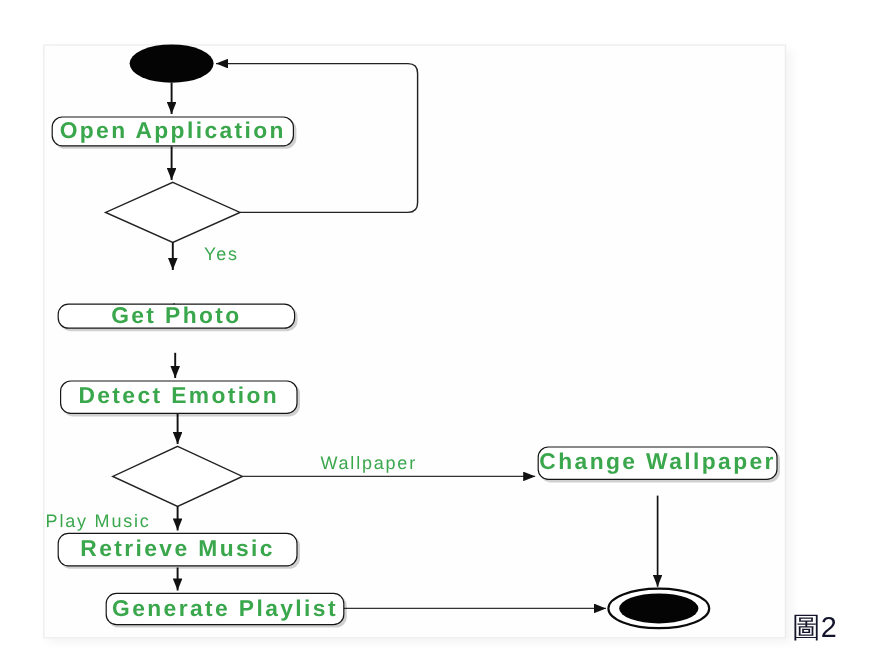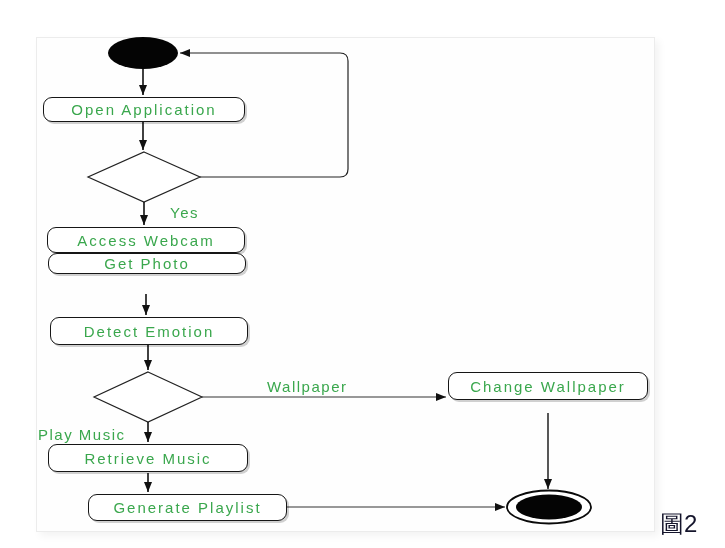--- a/index.html
+++ b/index.html
@@ -29,22 +29,22 @@
     position: absolute;
     z-index: 3;
     background: #ffffff;
     border: 1.5px solid #161616;
     border-radius: 9px;
     box-shadow: 2px 2px 0 rgba(0,0,0,0.18);
     display: flex;
     align-items: center;
     justify-content: center;
     color: #3aa74d;
-    font-size: 15px;
-    font-weight: normal;
+    font-size: 19px;
+    font-weight: bold;
     letter-spacing: 2px;
     white-space: nowrap;
     box-sizing: border-box;
   }
   .edge-label {
     position: absolute;
     z-index: 4;
     color: #3aa74d;
     font-size: 15px;
     font-weight: normal;
@@ -105,21 +105,20 @@
     <line x1="548" y1="413" x2="548" y2="489" stroke="#111" stroke-width="1.4" marker-end="url(#arrow)"></line>
 
     <line x1="247" y1="507" x2="505" y2="507" stroke="#333" stroke-width="1.1" marker-end="url(#arrow)"></line>
 
     <ellipse cx="549" cy="507" rx="42" ry="16.5" fill="#ffffff" stroke="#0a0a0a" stroke-width="1.8"></ellipse>
     <ellipse cx="549" cy="507" rx="33" ry="12.5" fill="#040404"></ellipse>
   </svg>
 
   <div class="action-node" style="left:43px; top:97px; width:202px; height:25px;">Open Application</div>
 
-  <div class="action-node" style="left:47px; top:227px; width:198px; height:26px;">Access Webcam</div>
 
   <div class="action-node" style="left:48px; top:253px; width:198px; height:21px;">Get Photo</div>
 
   <div class="action-node" style="left:50px; top:317px; width:198px; height:28px;">Detect Emotion</div>
 
   <div class="action-node" style="left:48px; top:444px; width:200px; height:28px;">Retrieve Music</div>
 
   <div class="action-node" style="left:48px; top:494px; width:199px; height:27px;margin-left:40px;">Generate Playlist</div>
 
   <div class="action-node" style="left:448px; top:372px; width:200px; height:28px;">Change Wallpaper</div>

